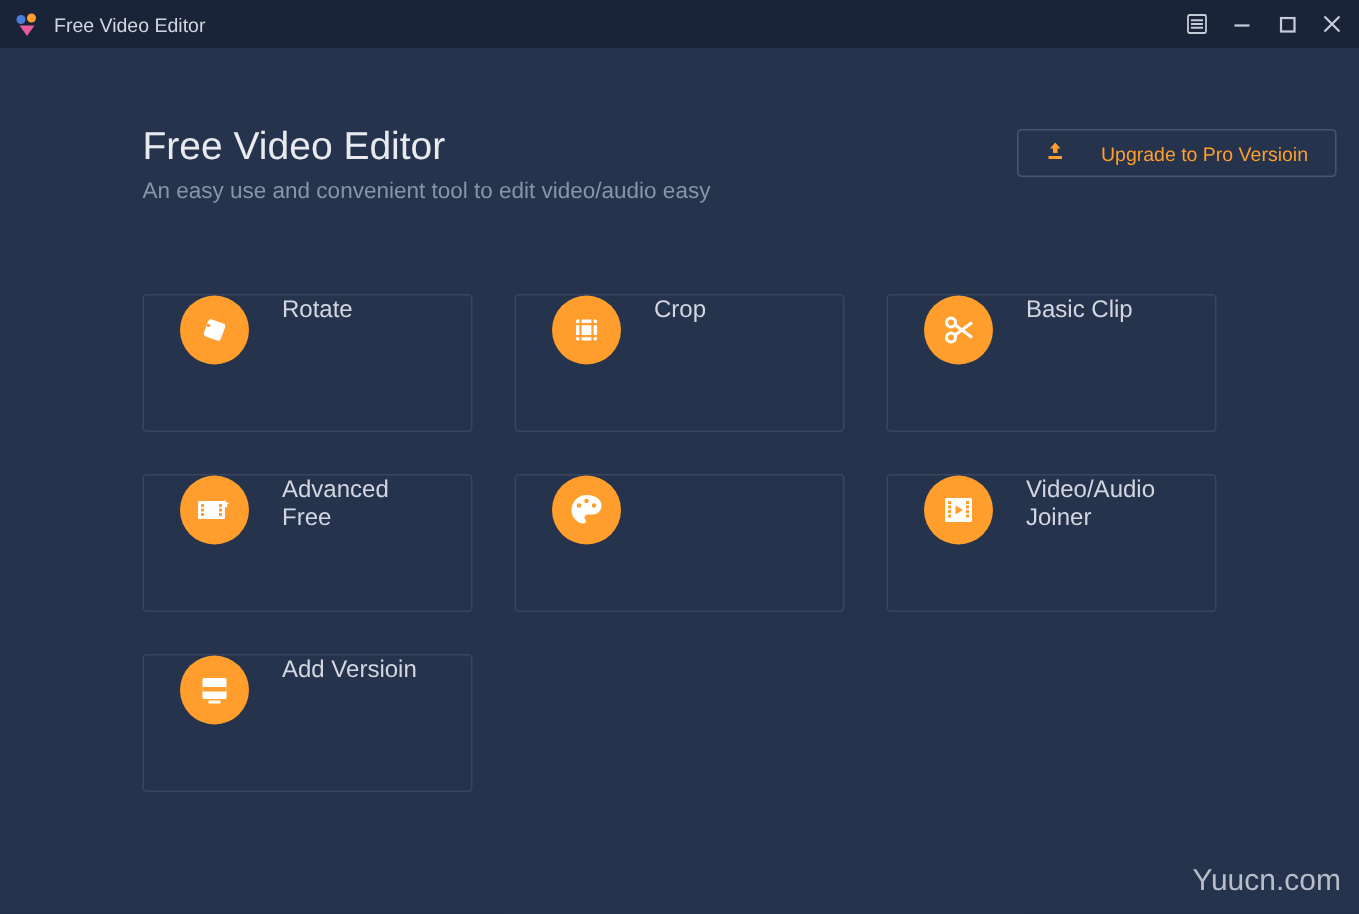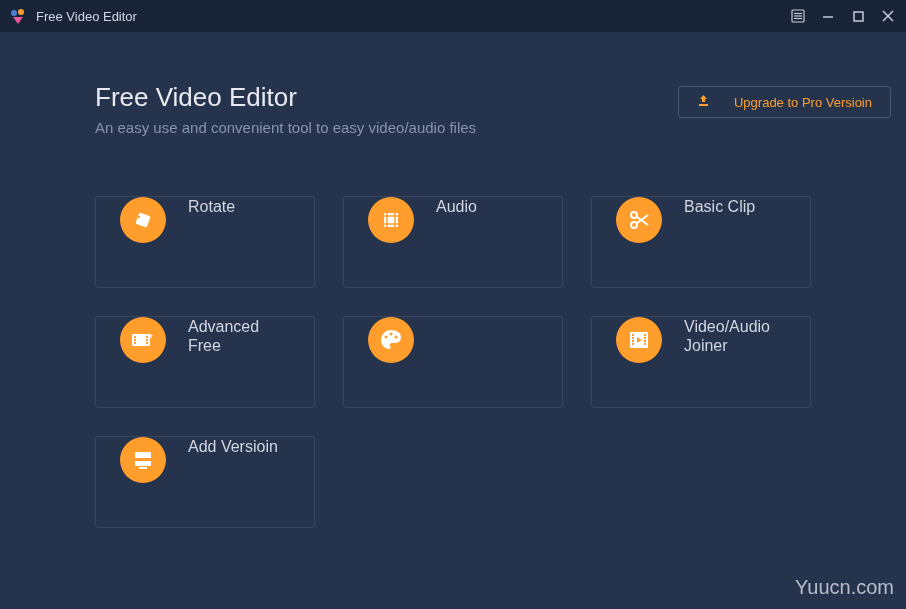--- a/index.html
+++ b/index.html
@@ -167,21 +167,21 @@
         <line x1="11" y1="1" x2="1" y2="11"></line>
       </svg>
     </div>
   </div>
 </div>
 
 <div class="content">
   <div class="header-row">
     <div class="header-text">
       <h1 class="page-title">Free Video Editor</h1>
-      <p class="page-subtitle">An easy use and convenient tool to easy video/audio files</p>
+      <p class="page-subtitle">An easy use and convenient tool to edit video/audio easy</p>
     </div>
     <button class="upgrade-btn">
       <span>
         <svg width="13" height="13" viewBox="0 0 13 13" fill="#ff9e2c">
           <path d="M6.5 1 L10 5 L8 5 L8 8 L5 8 L5 5 L3 5 Z"></path>
           <rect x="2" y="10" width="9" height="2"></rect>
         </svg>
       </span>
       <span>Upgrade to Pro Versioin</span>
     </button>
@@ -202,21 +202,21 @@
     <div class="tool-card">
       <div class="tool-icon">
         <svg width="26" height="26" viewBox="0 0 26 26" fill="none" stroke="#fff" stroke-width="2">
           <rect x="6" y="6" width="14" height="14" fill="#fff" stroke="none" rx="1"></rect>
           <line x1="5" y1="9" x2="21" y2="9" stroke="#ff9e2c" stroke-width="1.5"></line>
           <line x1="5" y1="17" x2="21" y2="17" stroke="#ff9e2c" stroke-width="1.5"></line>
           <line x1="9" y1="5" x2="9" y2="21" stroke="#ff9e2c" stroke-width="1.5"></line>
           <line x1="17" y1="5" x2="17" y2="21" stroke="#ff9e2c" stroke-width="1.5"></line>
         </svg>
       </div>
-      <span class="tool-label">Audio</span>
+      <span class="tool-label">Crop</span>
     </div>
 
 
     <div class="tool-card">
       <div class="tool-icon">
         <svg width="26" height="26" viewBox="0 0 26 26" fill="none" stroke="#fff" stroke-width="2">
           <circle cx="8" cy="8" r="3"></circle>
           <circle cx="8" cy="18" r="3"></circle>
           <line x1="10.5" y1="9.5" x2="22" y2="18"></line>
           <line x1="10.5" y1="16.5" x2="22" y2="8"></line>

